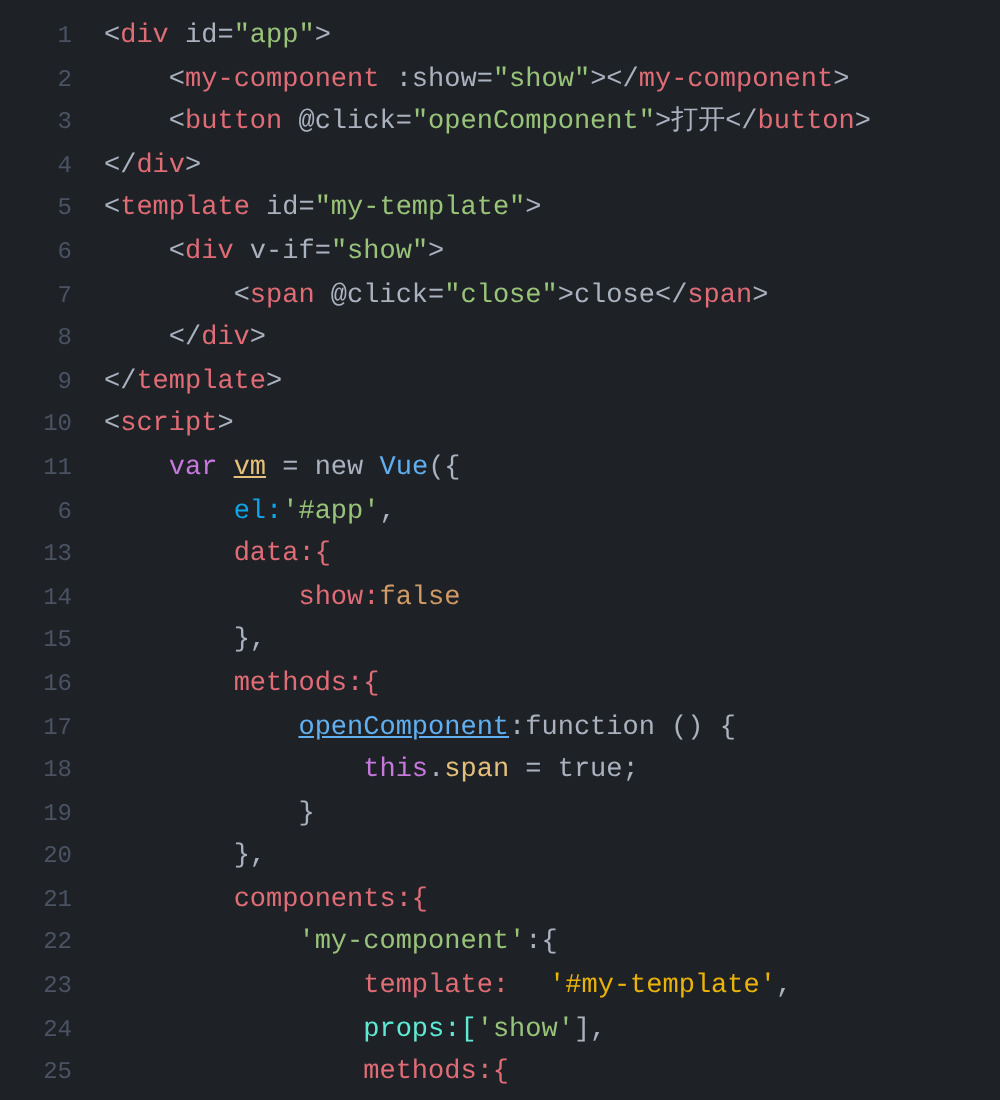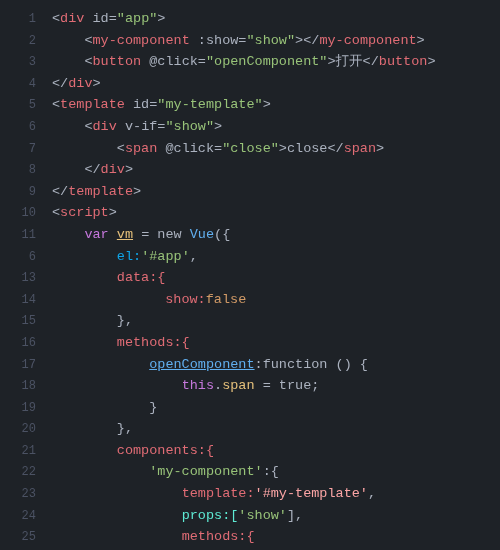--- a/index.html
+++ b/index.html
@@ -53,27 +53,27 @@
       <div class="line"><span class="line-num">4</span><span class="code-text"><span style="color: rgb(171, 178, 191);">&lt;/</span><span style="color: rgb(224, 108, 117);">div</span><span style="color: rgb(171, 178, 191);">&gt;</span></span></div>
       <div class="line"><span class="line-num">5</span><span class="code-text"><span style="color: rgb(171, 178, 191);">&lt;</span><span style="color: rgb(224, 108, 117);">template</span><span style="color: rgb(171, 178, 191);"> id=</span><span style="color: rgb(152, 195, 121);">"my-template"</span><span style="color: rgb(171, 178, 191);">&gt;</span></span></div>
       <div class="line"><span class="line-num">6</span><span class="code-text"><span style="color: rgb(171, 178, 191);">    </span><span style="color: rgb(171, 178, 191);">&lt;</span><span style="color: rgb(224, 108, 117);">div</span><span style="color: rgb(171, 178, 191);"> v-if=</span><span style="color: rgb(152, 195, 121);">"show"</span><span style="color: rgb(171, 178, 191);">&gt;</span></span></div>
       <div class="line"><span class="line-num">7</span><span class="code-text"><span style="color: rgb(171, 178, 191);">        </span><span style="color: rgb(171, 178, 191);">&lt;</span><span style="color: rgb(224, 108, 117);">span</span><span style="color: rgb(171, 178, 191);"> @click=</span><span style="color: rgb(152, 195, 121);">"close"</span><span style="color: rgb(171, 178, 191);">&gt;close&lt;/</span><span style="color: rgb(224, 108, 117);">span</span><span style="color: rgb(171, 178, 191);">&gt;</span></span></div>
       <div class="line"><span class="line-num">8</span><span class="code-text"><span style="color: rgb(171, 178, 191);">    </span><span style="color: rgb(171, 178, 191);">&lt;/</span><span style="color: rgb(224, 108, 117);">div</span><span style="color: rgb(171, 178, 191);">&gt;</span></span></div>
       <div class="line"><span class="line-num">9</span><span class="code-text"><span style="color: rgb(171, 178, 191);">&lt;/</span><span style="color: rgb(224, 108, 117);">template</span><span style="color: rgb(171, 178, 191);">&gt;</span></span></div>
       <div class="line"><span class="line-num">10</span><span class="code-text"><span style="color: rgb(171, 178, 191);">&lt;</span><span style="color: rgb(224, 108, 117);">script</span><span style="color: rgb(171, 178, 191);">&gt;</span></span></div>
       <div class="line"><span class="line-num">11</span><span class="code-text"><span style="color: rgb(171, 178, 191);">    </span><span style="color: rgb(198, 120, 221);">var</span><span style="color: rgb(171, 178, 191);"> </span><span style="color: rgb(229, 192, 123); text-decoration: underline;">vm</span><span style="color: rgb(171, 178, 191);"> = new </span><span style="color: rgb(97, 175, 239);">Vue</span><span style="color: rgb(171, 178, 191);">({</span></span></div>
       <div class="line"><span class="line-num">6</span><span class="code-text"><span style="color: rgb(171, 178, 191);">        </span><span style="color: #0ea5e9;">el:</span><span style="color: rgb(152, 195, 121);">'#app'</span><span style="color: rgb(171, 178, 191);">,</span></span></div>
       <div class="line"><span class="line-num">13</span><span class="code-text"><span style="color: rgb(171, 178, 191);">        </span><span style="color: rgb(224, 108, 117);">data:{</span></span></div>
-      <div class="line"><span class="line-num">14</span><span class="code-text"><span style="color: rgb(171, 178, 191);">            </span><span style="color: rgb(224, 108, 117); margin-left: 16px;">show:</span><span style="color: rgb(209, 154, 102);">false</span></span></div>
+      <div class="line"><span class="line-num">14</span><span class="code-text"><span style="color: rgb(171, 178, 191);">            </span><span style="color: rgb(224, 108, 117);">show:</span><span style="color: rgb(209, 154, 102);">false</span></span></div>
       <div class="line"><span class="line-num">15</span><span class="code-text"><span style="color: rgb(171, 178, 191);">        </span><span style="color: rgb(171, 178, 191);">},</span></span></div>
       <div class="line"><span class="line-num">16</span><span class="code-text"><span style="color: rgb(171, 178, 191);">        </span><span style="color: rgb(224, 108, 117);">methods:{</span></span></div>
       <div class="line"><span class="line-num">17</span><span class="code-text"><span style="color: rgb(171, 178, 191);">            </span><span style="color: rgb(97, 175, 239); text-decoration: underline;">openComponent</span><span style="color: rgb(171, 178, 191);">:function () {</span></span></div>
       <div class="line"><span class="line-num">18</span><span class="code-text"><span style="color: rgb(171, 178, 191);">                </span><span style="color: rgb(198, 120, 221);">this</span><span style="color: rgb(171, 178, 191);">.</span><span style="color: rgb(229, 192, 123);">span</span><span style="color: rgb(171, 178, 191);"> = true;</span></span></div>
       <div class="line"><span class="line-num">19</span><span class="code-text"><span style="color: rgb(171, 178, 191);">            </span><span style="color: rgb(171, 178, 191);">}</span></span></div>
       <div class="line"><span class="line-num">20</span><span class="code-text"><span style="color: rgb(171, 178, 191);">        </span><span style="color: rgb(171, 178, 191);">},</span></span></div>
       <div class="line"><span class="line-num">21</span><span class="code-text"><span style="color: rgb(171, 178, 191);">        </span><span style="color: rgb(224, 108, 117);">components:{</span></span></div>
       <div class="line"><span class="line-num">22</span><span class="code-text"><span style="color: rgb(171, 178, 191);">            </span><span style="color: rgb(152, 195, 121);">'my-component'</span><span style="color: rgb(171, 178, 191);">:{</span></span></div>
-      <div class="line"><span class="line-num">23</span><span class="code-text"><span style="color: rgb(171, 178, 191);">                </span><span style="color: rgb(224, 108, 117);">template:</span><span style="color: #fca5a5;">'#my-template'</span><span style="color: rgb(171, 178, 191);">,</span></span></div>
+      <div class="line"><span class="line-num">23</span><span class="code-text"><span style="color: rgb(171, 178, 191);">                </span><span style="color: rgb(224, 108, 117);">template:</span><span style="color: #eab308; margin-left: 20px;">'#my-template'</span><span style="color: rgb(171, 178, 191);">,</span></span></div>
       <div class="line"><span class="line-num">24</span><span class="code-text"><span style="color: rgb(171, 178, 191);">                </span><span style="color: #5eead4;">props:[</span><span style="color: rgb(152, 195, 121);">'show'</span><span style="color: rgb(171, 178, 191);">],</span></span></div>
       <div class="line"><span class="line-num">25</span><span class="code-text"><span style="color: rgb(171, 178, 191);">                </span><span style="color: rgb(224, 108, 117);">methods:{</span></span></div>
       <div class="line"><span class="line-num">26</span><span class="code-text"></span></div>
     </div>
 </div>
 
 </body></html>

